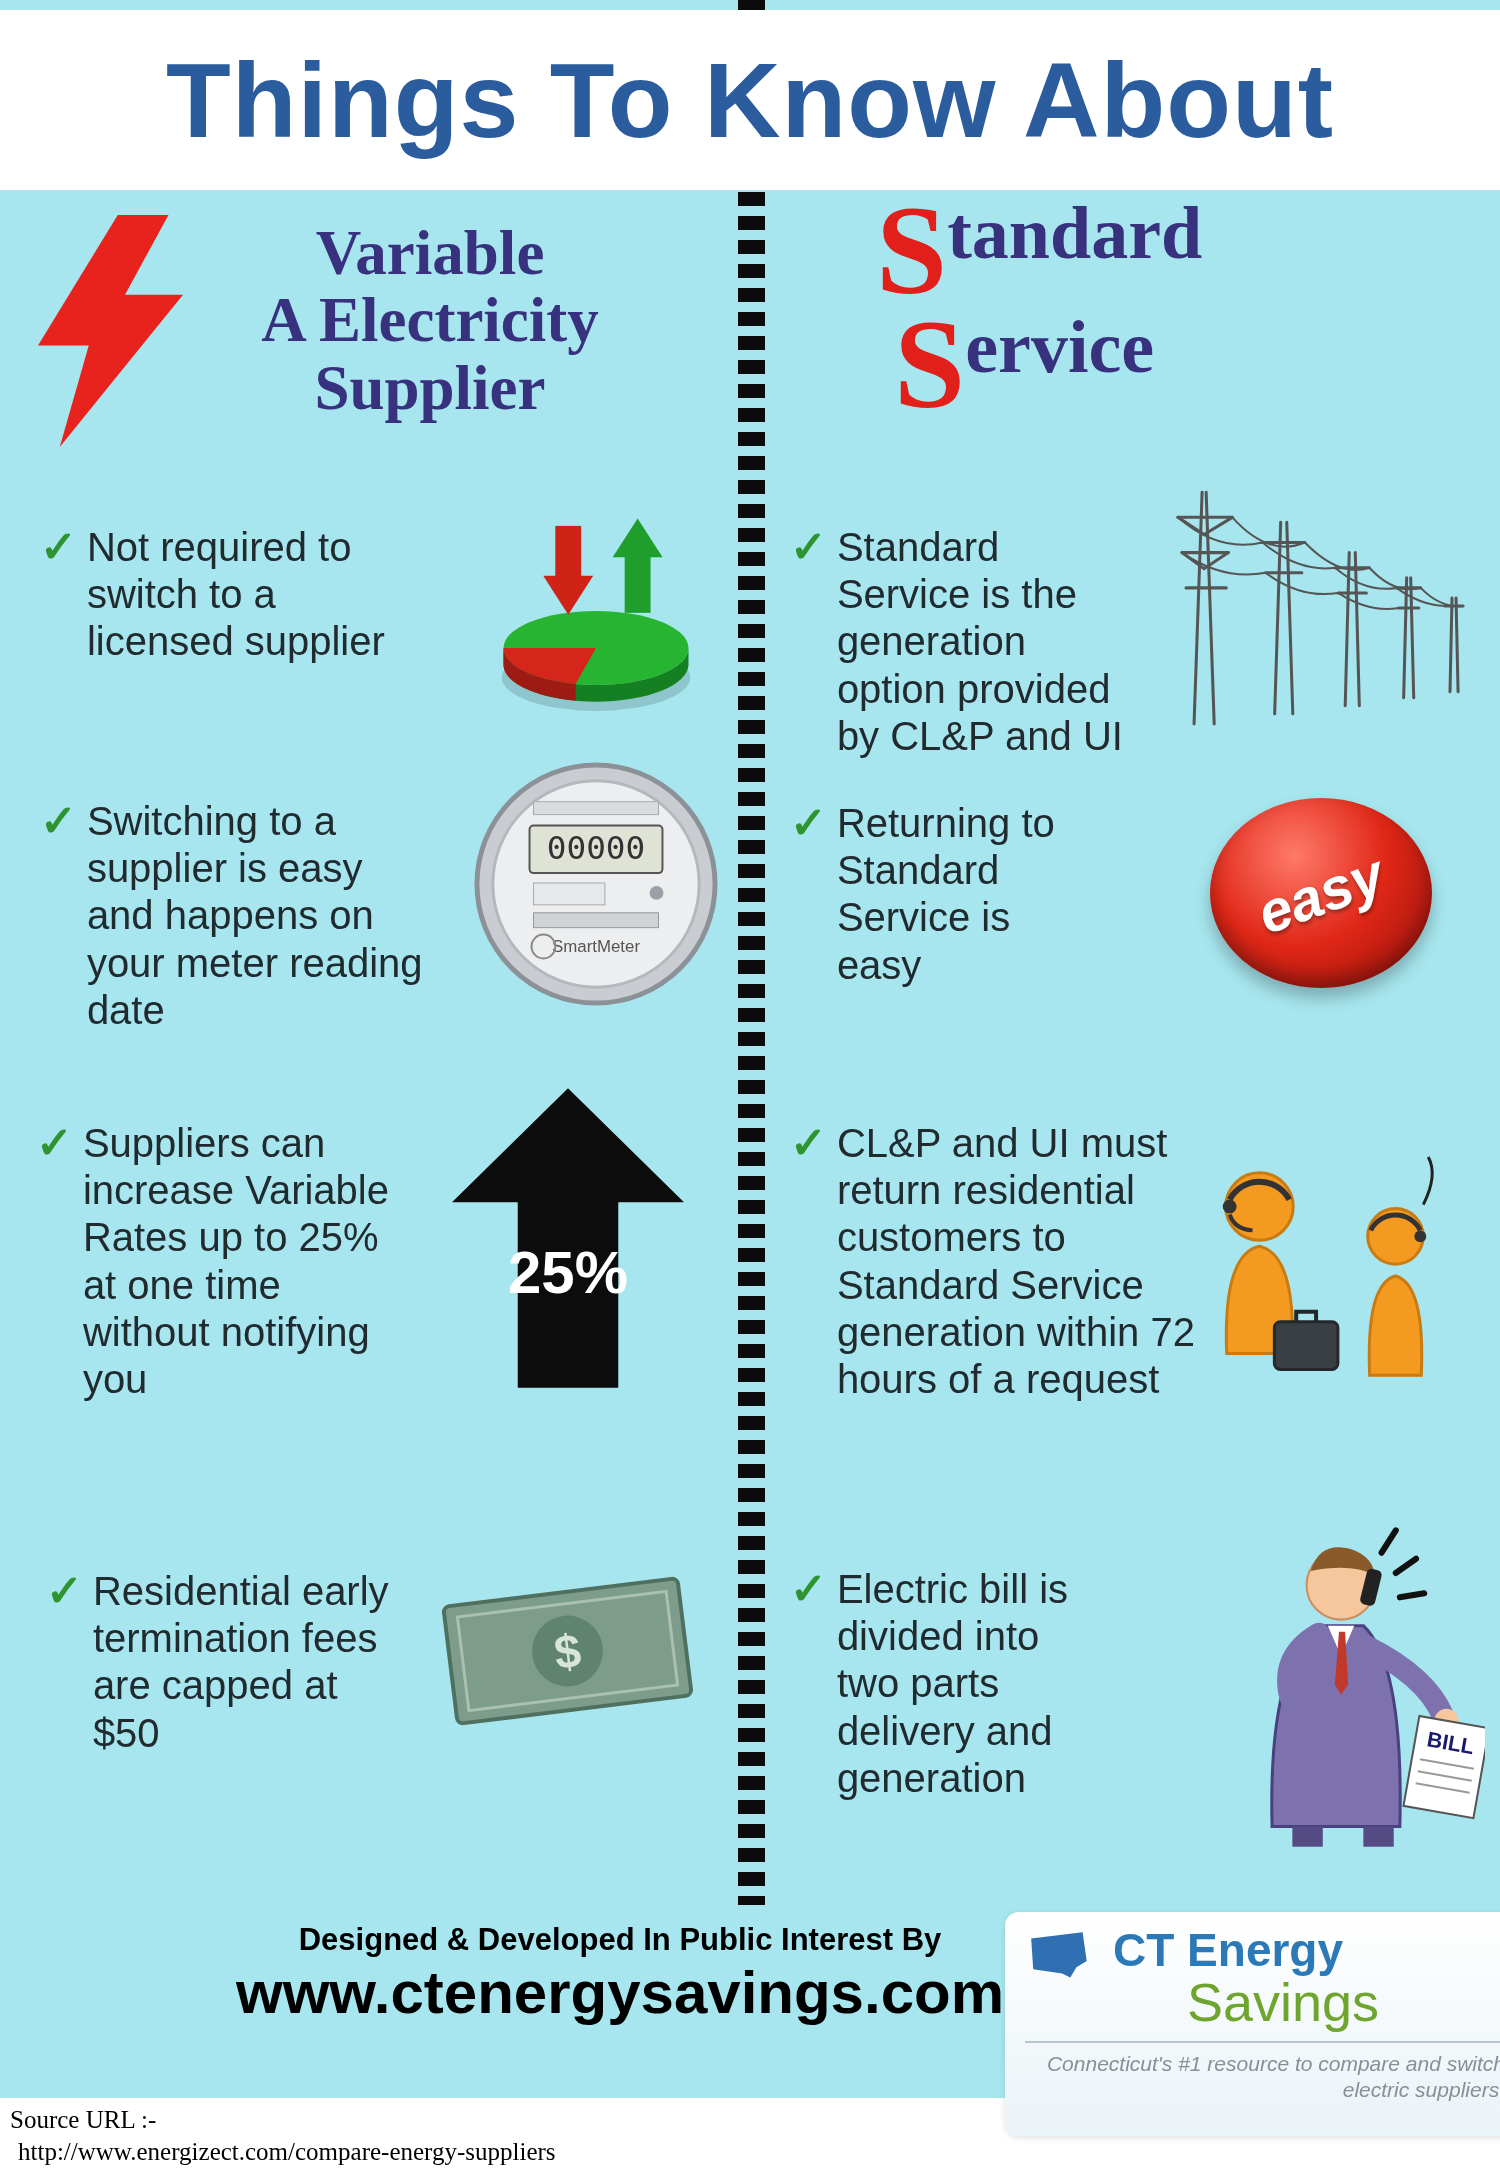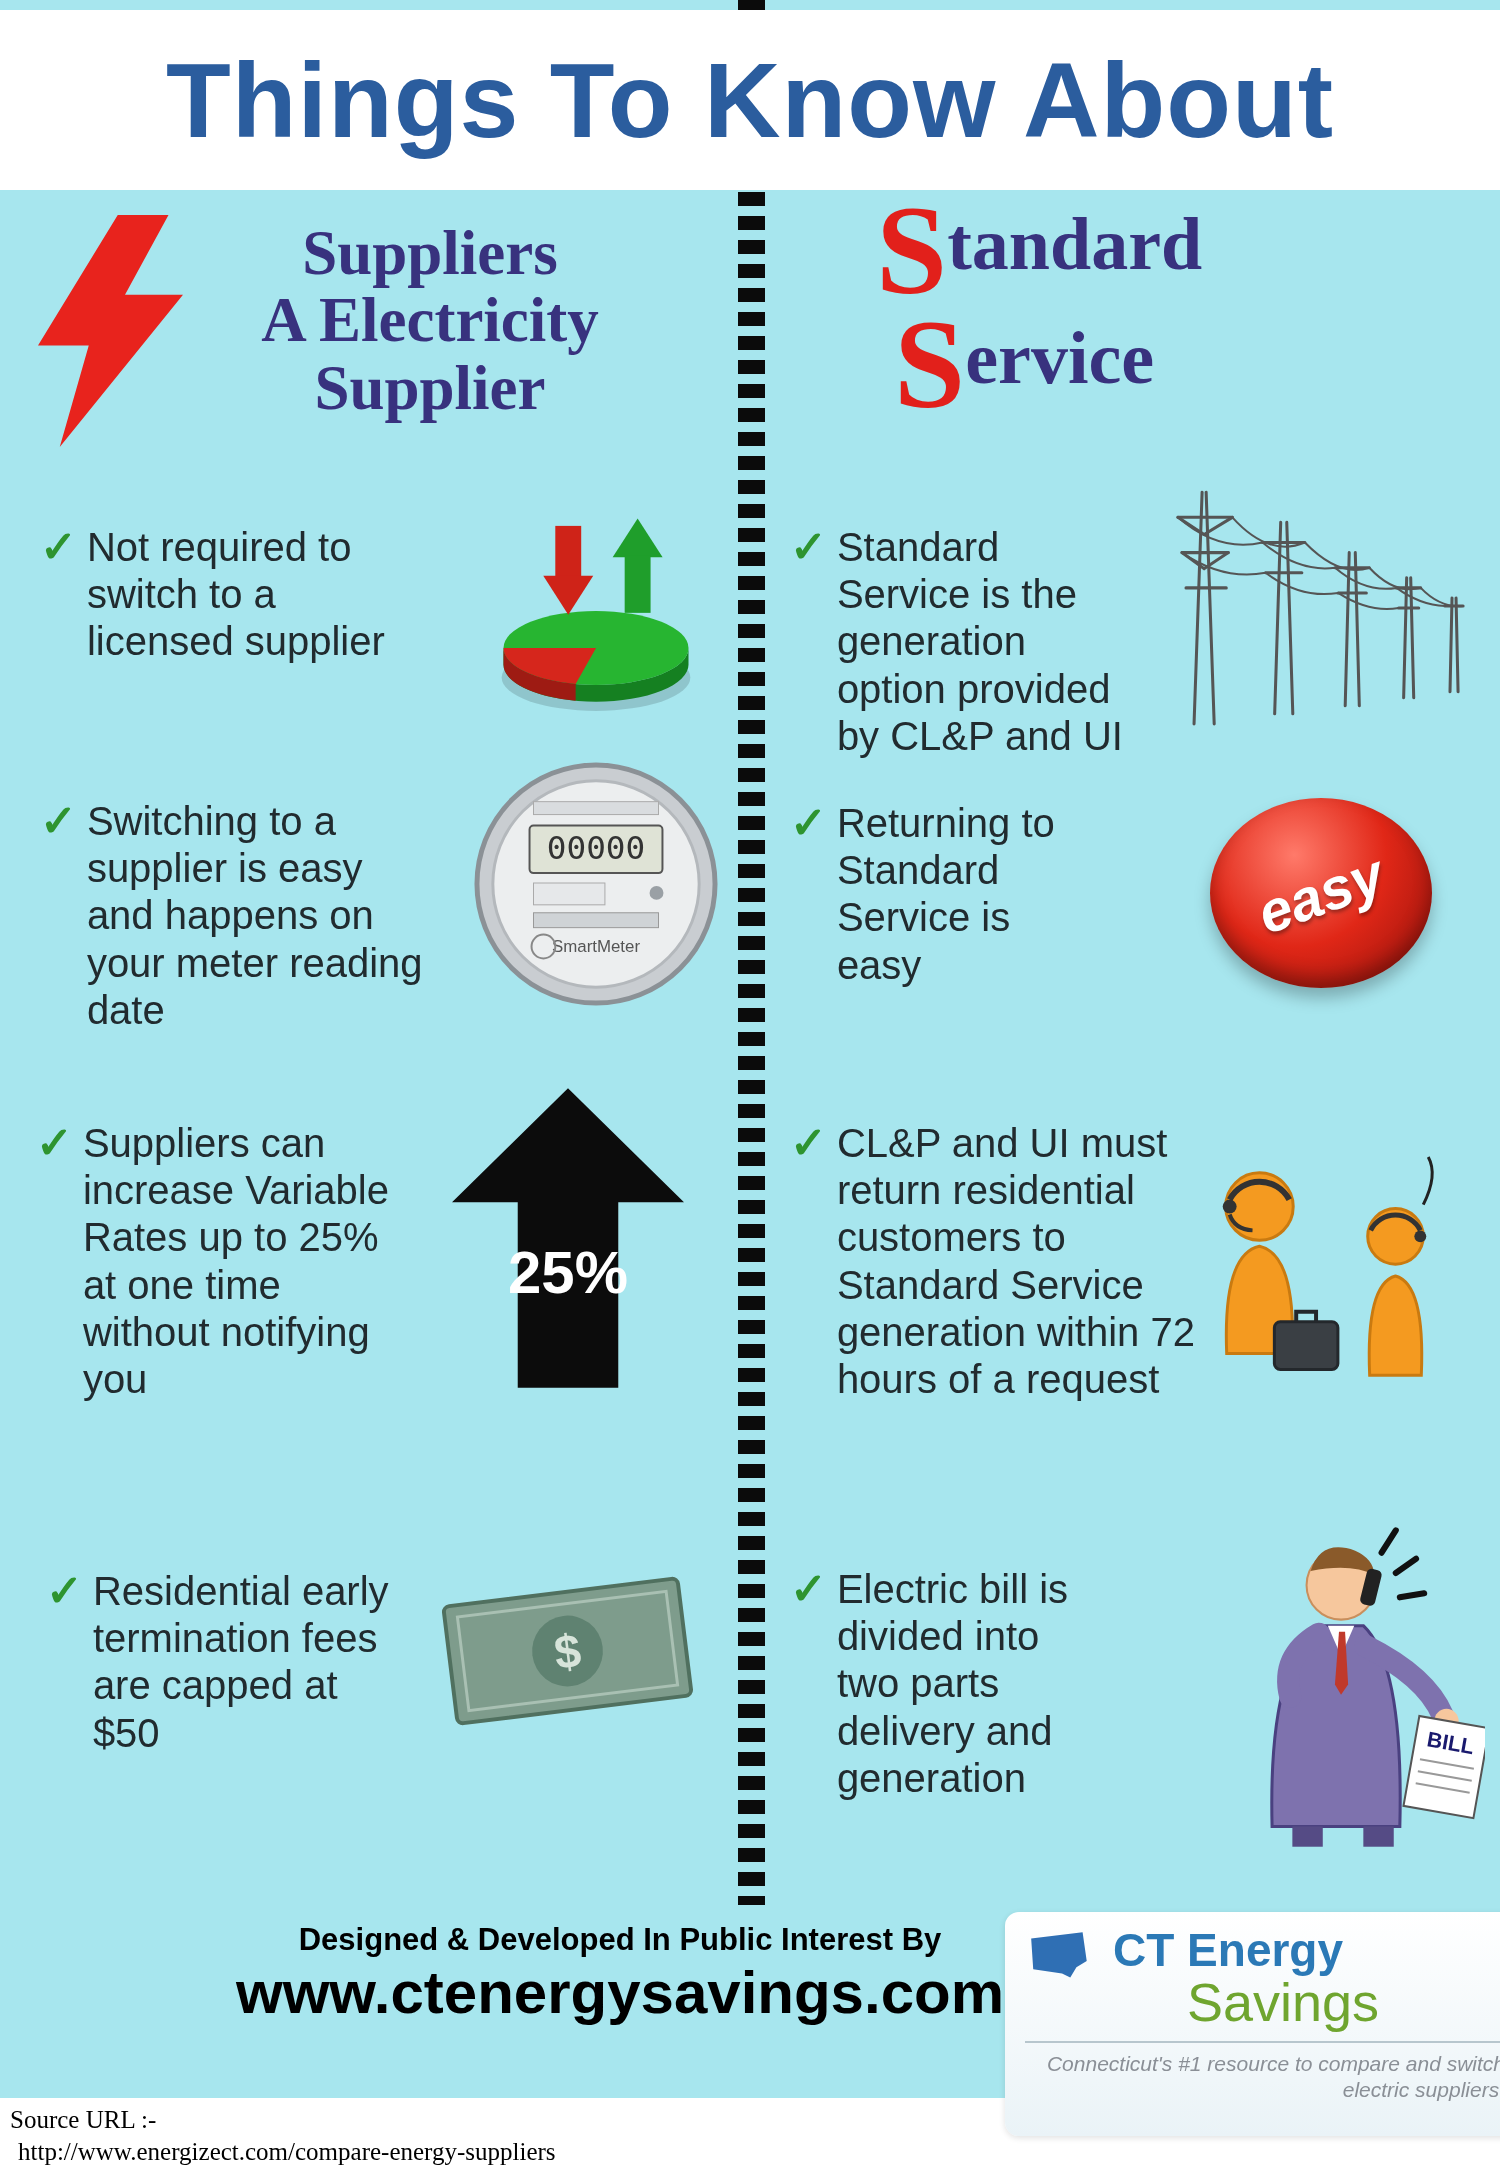--- a/index.html
+++ b/index.html
@@ -30,21 +30,21 @@
   .bolt { position:absolute; left:38px; top:215px; z-index:2; }
   .left-heading {
     position:absolute; left:150px; top:220px; width:560px; text-align:center;
     font-family:"Liberation Serif", serif; font-weight:bold; font-size:63px; line-height:1.07;
     color:#38327e; z-index:2;
   }
   .right-heading { position:absolute; left:876px; top:196px; z-index:2; font-family:"Liberation Serif", serif; font-weight:bold; }
   .rh-line { display:flex; align-items:flex-start; height:112px; }
   .rh-line.second { margin-left:18px; margin-top:2px; }
   .rh-cap { font-size:128px; line-height:0.85; color:#e2201b; }
-  .rh-rest { font-size:74px; line-height:1; color:#38327e; margin-top:11px; }
+  .rh-rest { font-size:74px; line-height:1; color:#38327e; margin-top:0; }
 
   
   .item { position:absolute; display:flex; gap:10px; z-index:2; }
   .check { color:#2e9430; font-size:44px; line-height:1.05; font-weight:bold; flex:0 0 auto; }
   .item-text { font-size:40px; line-height:1.18; color:#212b2f; }
 
   .item-l1 { left:40px;  top:524px;  width:392px; }
   .item-l2 { left:40px;  top:798px;  width:400px; }
   .item-l3 { left:36px;  top:1120px; width:372px; }
   .item-l4 { left:46px;  top:1568px; width:356px; }
@@ -112,21 +112,21 @@
 
   <div class="banner">
     <div class="page-title">Things To Know About</div>
   </div>
 
   <svg class="bolt" viewBox="0 0 100 160" width="145" height="232">
     <polygon points="55,0 0,90 35,90 15,160 100,55 60,55 90,0" fill="#e8231d"></polygon>
   </svg>
 
   <div class="left-heading">
-    <div>Suppliers</div>
+    <div>Variable</div>
     <div>A Electricity</div>
     <div>Supplier</div>
   </div>
 
   <div class="right-heading">
     <div class="rh-line">
       <span class="rh-cap">S</span>
       <span class="rh-rest">tandard</span>
     </div>
     <div class="rh-line second">

